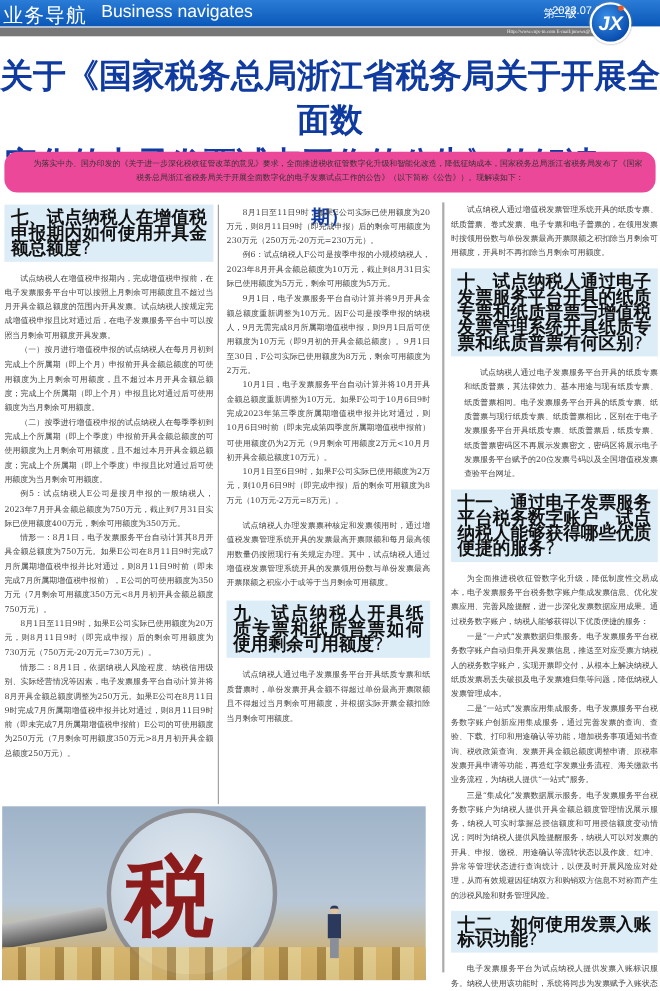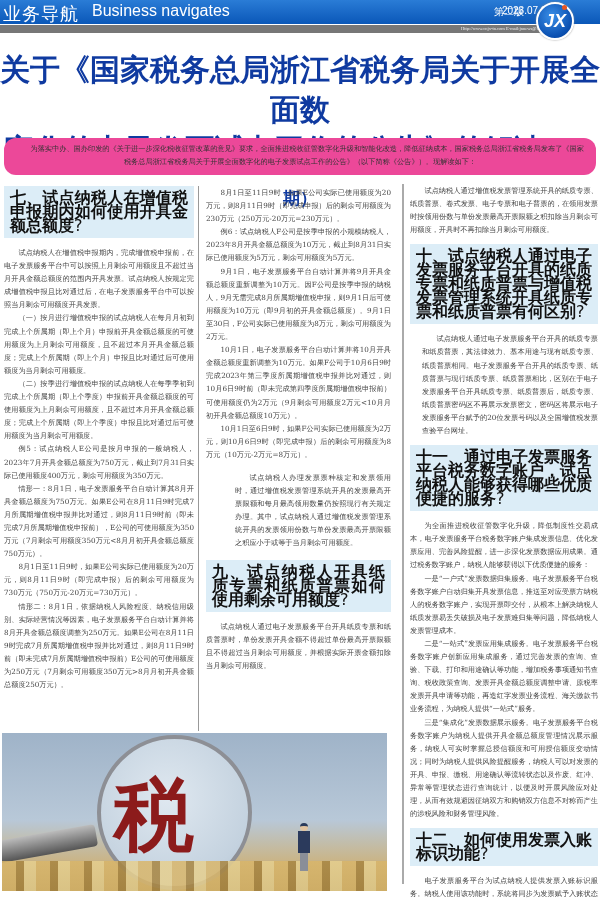--- a/index.html
+++ b/index.html
@@ -101,21 +101,21 @@
 </div>
 
 <div class="vline" style="left:198px; top:186px; height:545px;"></div>
 
 <div class="col col2">
   <p>8月1日至11日9时，如果E公司实际已使用额度为20万元，则8月11日9时（即完成申报）后的剩余可用额度为230万元（250万元-20万元=230万元）。</p>
   <p>例6：试点纳税人F公司是按季申报的小规模纳税人，2023年8月开具金额总额度为10万元，截止到8月31日实际已使用额度为5万元，剩余可用额度为5万元。</p>
   <p>9月1日，电子发票服务平台自动计算并将9月开具金额总额度重新调整为10万元。因F公司是按季申报的纳税人，9月无需完成8月所属期增值税申报，则9月1日后可使用额度为10万元（即9月初的开具金额总额度）。9月1日至30日，F公司实际已使用额度为8万元，剩余可用额度为2万元。</p>
   <p>10月1日，电子发票服务平台自动计算并将10月开具金额总额度重新调整为10万元。如果F公司于10月6日9时完成2023年第三季度所属期增值税申报并比对通过，则10月6日9时前（即未完成第四季度所属期增值税申报前）可使用额度仍为2万元（9月剩余可用额度2万元&lt;10月月初开具金额总额度10万元）。</p>
   <p style="margin-bottom:10px;">10月1日至6日9时，如果F公司实际已使用额度为2万元，则10月6日9时（即完成申报）后的剩余可用额度为8万元（10万元-2万元=8万元）。</p>
-  <p style="margin-bottom:10px;margin-left:29px;">试点纳税人办理发票票种核定和发票领用时，通过增值税发票管理系统开具的发票最高开票限额和每月最高领用数量仍按照现行有关规定办理。其中，试点纳税人通过增值税发票管理系统开具的发票领用份数与单份发票最高开票限额之积应小于或等于当月剩余可用额度。</p>
+  <p style="margin-bottom:10px;">试点纳税人办理发票票种核定和发票领用时，通过增值税发票管理系统开具的发票最高开票限额和每月最高领用数量仍按照现行有关规定办理。其中，试点纳税人通过增值税发票管理系统开具的发票领用份数与单份发票最高开票限额之积应小于或等于当月剩余可用额度。</p>
   <div class="qhead"><span>九、试点纳税人开具纸质专票和纸质普票如何使用剩余可用额度</span><span class="q">?</span></div>
   <p>试点纳税人通过电子发票服务平台开具纸质专票和纸质普票时，单份发票开具金额不得超过单份最高开票限额且不得超过当月剩余可用额度，并根据实际开票金额扣除当月剩余可用额度。</p>
 </div>
 
 <div class="vline" style="left:402px; top:184px; height:700px; background:#aaa; width:2px;"></div>
 
 <div class="col col3">
   <p style="margin-bottom:8px;">试点纳税人通过增值税发票管理系统开具的纸质专票、纸质普票、卷式发票、电子专票和电子普票的，在领用发票时按领用份数与单份发票最高开票限额之积扣除当月剩余可用额度，开具时不再扣除当月剩余可用额度。</p>
   <div class="qhead"><span>十、试点纳税人通过电子发票服务平台开具的纸质专票和纸质普票与增值税发票管理系统开具纸质专票和纸质普票有何区别</span><span class="q">?</span></div>
   <p style="margin-bottom:8px;margin-left:12px;">试点纳税人通过电子发票服务平台开具的纸质专票和纸质普票，其法律效力、基本用途与现有纸质专票、纸质普票相同。电子发票服务平台开具的纸质专票、纸质普票与现行纸质专票、纸质普票相比，区别在于电子发票服务平台开具纸质专票、纸质普票后，纸质专票、纸质普票密码区不再展示发票密文，密码区将展示电子发票服务平台赋予的20位发票号码以及全国增值税发票查验平台网址。</p>

